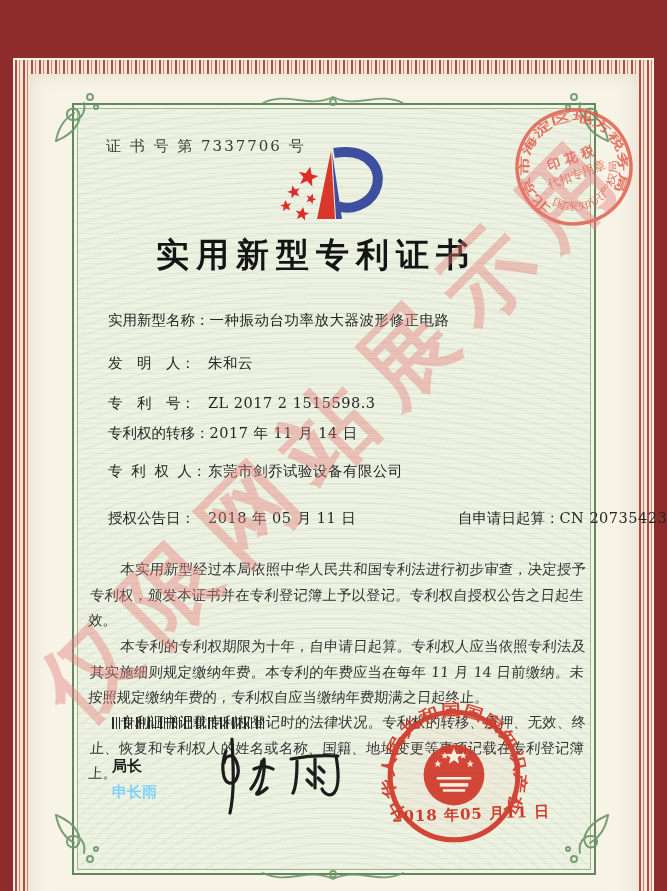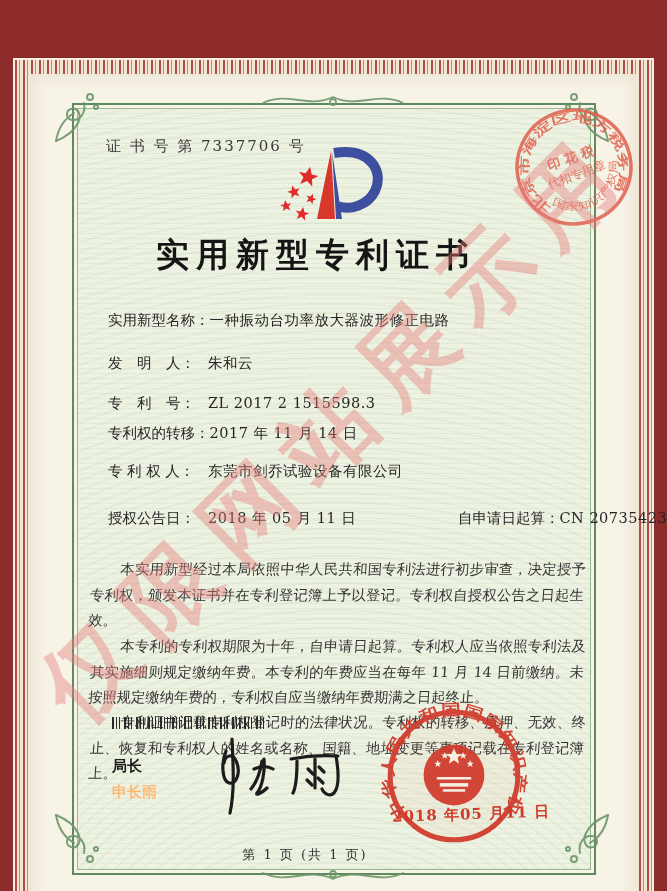--- a/index.html
+++ b/index.html
@@ -20,32 +20,32 @@
          background:
            repeating-linear-gradient(0deg, rgba(130,170,120,.10) 0 1px, transparent 1px 5px),
            repeating-radial-gradient(circle at 50% 130%, rgba(120,165,110,.08) 0 2px, transparent 2px 9px),
            #eef2e2;}
   .orn{position:absolute;z-index:3;opacity:.9;}
   .content{position:absolute;z-index:4;color:#222;}
   .cert-no{left:106px;top:92px;font-size:15px;letter-spacing:2px;color:#3a3a3a;}
   .title{left:0;top:188px;width:632px;text-align:center;font-size:33px;font-weight:700;
          letter-spacing:7px;color:#151515;}
   .row{position:absolute;left:108px;z-index:4;font-size:14.5px;color:#262626;white-space:nowrap;}
-  .row .lbl{display:inline-block;min-width:100px;}
+  .row .lbl{display:inline-block;min-width:100px;font-family:Liberation Mono, monospace;}
   .row .val{letter-spacing:.5px;}
   .pair2{position:absolute;left:350px;top:0;}
   .paras{left:90px;top:512px;width:494px;font-size:14.3px;line-height:25.5px;
          text-align:justify;color:#333;}
   .paras p{margin:0;text-indent:2em;transform:skewX(-4deg);}
   .barcode{position:absolute;left:112px;top:672px;width:156px;height:12px;z-index:4;
       background:repeating-linear-gradient(90deg,#2b2b2b 0 2px,transparent 2px 4px,#2b2b2b 4px 5px,transparent 5px 7px,#2b2b2b 7px 8px,transparent 8px 12px);}
   .director{left:112px;top:712px;font-size:15px;font-weight:700;
             font-family:"Liberation Sans","DejaVu Sans",sans-serif;color:#1d1d1d;}
   .director-name{left:112px;top:738px;font-size:15px;font-weight:700;
-            font-family:Liberation Sans, sans-serif;color:#fdba74;}
+            font-family:Liberation Sans, sans-serif;color:#7dd3fc;}
   .signature{position:absolute;left:196px;top:686px;z-index:5;}
   .seal{position:absolute;left:378px;top:655px;z-index:8;opacity:.92;}
   .seal-date{position:absolute;left:392px;top:760px;z-index:9;color:#cf3a2a;font-size:15px;
              font-weight:700;letter-spacing:1px;transform:rotate(-2deg);white-space:nowrap;}
   .footer{left:0;top:801px;width:610px;text-align:center;font-size:13px;color:#333;letter-spacing:2px;}
   .watermark{position:absolute;left:-80px;top:320px;width:830px;text-align:center;z-index:10;
              font-size:92px;letter-spacing:20px;white-space:nowrap;color:rgba(231,123,123,.42);
              transform:rotate(-45deg);pointer-events:none;font-weight:700;}
   .tax-stamp{position:absolute;left:508px;top:56px;z-index:8;opacity:.85;}
   .logo{position:absolute;left:278px;top:100px;z-index:4;}
@@ -206,17 +206,16 @@
         <textPath href="#taxArcTop" startOffset="0" textLength="212" lengthAdjust="spacingAndGlyphs">北京市海淀区地方税务局</textPath>
       </text>
       <text font-size="10">
         <textPath href="#taxArcBottom" startOffset="14" textLength="95" lengthAdjust="spacingAndGlyphs">国家知识产权局</textPath>
       </text>
       <text x="65" y="60" text-anchor="middle" font-size="13" font-weight="bold">印 花 税</text>
       <text x="65" y="77" text-anchor="middle" font-size="12">代扣专用章</text>
     </g>
   </svg>
 
-  <div class="content footer">第 1 页 (共 1 页)</div>
 
   <div class="watermark">仅限网站展示用</div>
 
 </div>
 
 </body></html>

